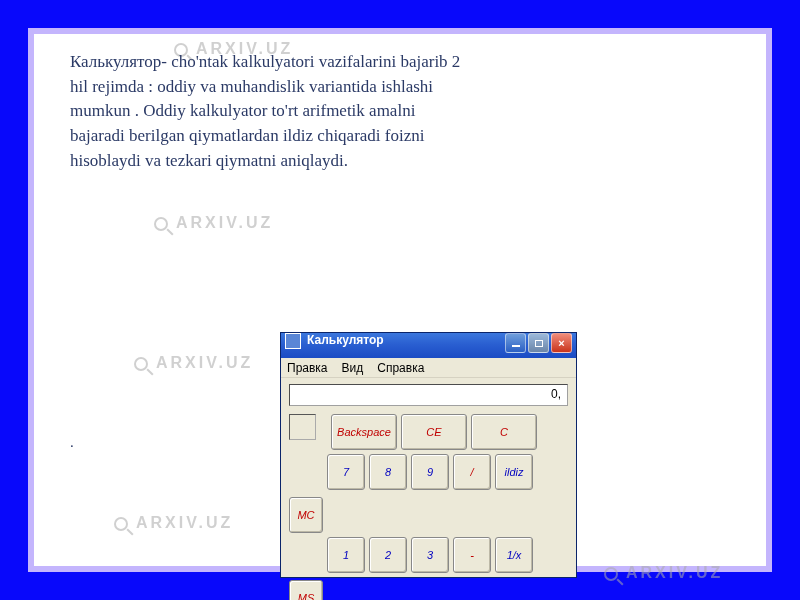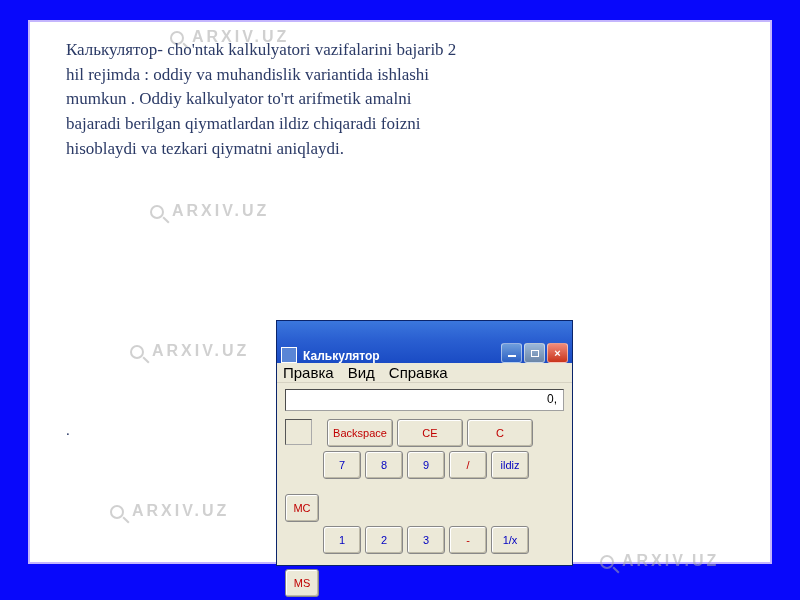--- a/index.html
+++ b/index.html
@@ -7,25 +7,25 @@
     width: 800px;
     height: 600px;
     background: #0808fb;
     font-family: Tahoma, Arial, sans-serif;
     position: relative;
     overflow: hidden;
   }
   .page {
     position: absolute;
     left: 28px;
-    top: 20px;
+    top: 28px;
     width: 744px;
     height: 544px;
     background: #fff;
-    border: 2px solid #c4b5fd;
+    border: 6px solid #c4b5fd;
   }
   .watermark {
     position: absolute;
     color: #aaa;
     font-size: 16px;
     font-weight: bold;
     letter-spacing: 3px;
     opacity: 0.55;
     user-select: none;
   }
@@ -72,24 +72,24 @@
     position: absolute;
     left: 246px;
     top: 298px;
     width: 297px;
     height: 246px;
     background: #ece9d8;
     border: 1px solid #0a246a;
     font-size: 11px;
   }
   .titlebar {
-    height: 42px;
+    height: 25px;
     background: linear-gradient(to bottom,#3b77dd 0%,#2a5fd1 45%,#1a4bc4 100%);
     display: flex;
-    align-items: flex-end;
+    align-items: flex-start;
     padding: 0 4px;
     color: #fff;
     font-weight: bold;
     font-size: 12px;
   }
   .titlebar .icon {
     width: 16px; height: 16px;
     background: #5a86d6;
     border: 1px solid #fff;
     margin-right: 6px;
@@ -112,21 +112,21 @@
   .winbtn.close { background: linear-gradient(to bottom,#f08b7a,#c9341b); }
   .winbtn.min span { width:8px; height:2px; background:#fff; display:block; margin-top:6px;}
   .winbtn.max span { width:8px; height:7px; border:1px solid #fff; display:block;}
   .menubar {
     height: 20px;
     background: #ece9d8;
     display: flex;
     align-items: center;
     padding: 0 6px;
     gap: 14px;
-    font-size: 15px;
+    font-size: 12px;
     color: #000;
     border-bottom: 1px solid #d6d2c2;
   }
   .menubar span { cursor: default; }
   .display {
     margin: 6px 8px 4px 8px;
     height: 22px;
     background: #fff;
     border: 1px inset #a0a0a0;
     text-align: right;
@@ -136,30 +136,31 @@
   .keys {
     padding: 4px 8px 8px 8px;
   }
   .row { display: flex; gap: 4px; margin-bottom: 4px; }
   .frame {
     width: 27px; height: 26px;
     border: 1px inset #aaa;
     background: #ece9d8;
   }
   .btn {
-    height: 28px;
+    height: 36px;
     background: #ece9d8;
     border: 1px solid #888;
     border-radius: 3px;
     font-size: 11px;
     display: flex;
     align-items: center;
     justify-content: center;
     cursor: pointer;
     box-shadow: inset 1px 1px 0 #fff, inset -1px -1px 0 #bdb9a7;
+    font-style: italic;
   }
   .btn.w { width: 38px; }
   .btn.ww { width: 66px; }
   .btn.mem { width: 34px; color: #c00000; margin-top: 43px; }
   .btn.red { color: #c00000; }
   .btn.blue { color: #0000c0; }
 </style>
 </head>
 <body>
 

